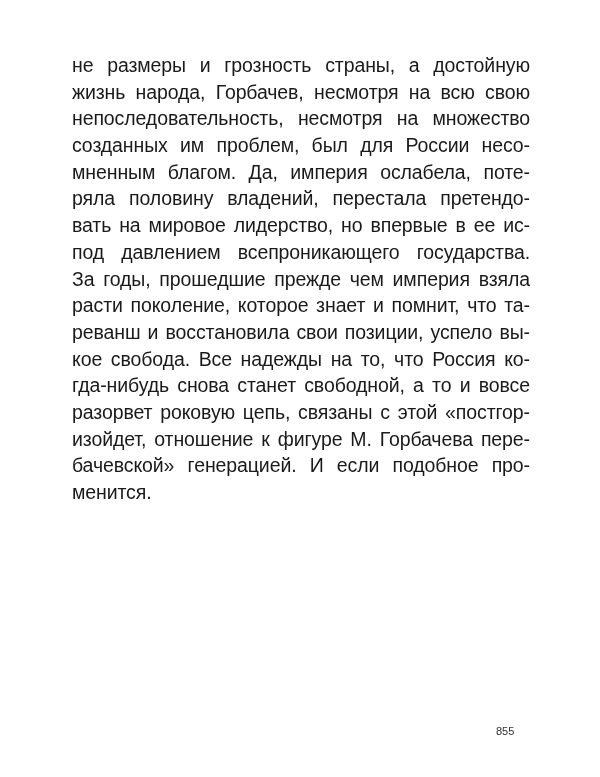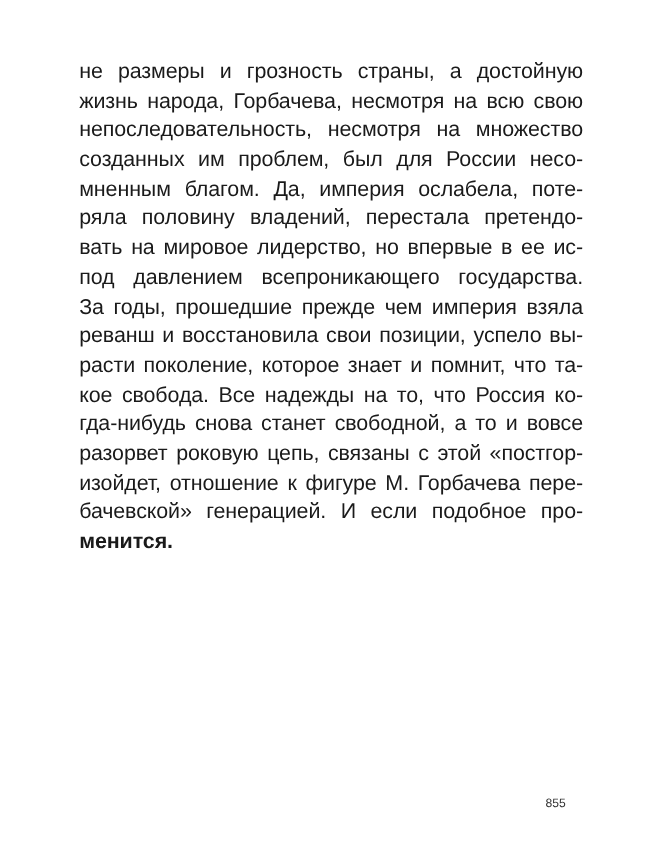--- a/index.html
+++ b/index.html
@@ -35,48 +35,47 @@
       line-height: 26.7px;
       font-size: 19.5px;
       white-space: nowrap;
       text-align: justify;
       text-align-last: justify;
       letter-spacing: -0.1px;
     }
     .line.last {
       text-align: left;
       text-align-last: left;
-      font-weight: bold;
     }
     .page-number {
       position: absolute;
       left: 496px;
       top: 725px;
       width: 40px;
       text-align: left;
       font-size: 11px;
       color: #333333;
     }
   </style>
 </head>
 <body>
 
 <div class="page">
   <div class="body-text">
     <span class="line">не размеры и грозность страны, а достойную</span>
-    <span class="line">жизнь народа, Горбачева, несмотря на всю свою</span>
+    <span class="line">жизнь народа, Горбачев, несмотря на всю свою</span>
     <span class="line">непоследовательность, несмотря на множество</span>
     <span class="line">созданных им проблем, был для России несо-</span>
     <span class="line">мненным благом. Да, империя ослабела, поте-</span>
     <span class="line">ряла половину владений, перестала претендо-</span>
     <span class="line">вать на мировое лидерство, но впервые в ее ис-</span>
     <span class="line">под давлением всепроникающего государства.</span>
     <span class="line">За годы, прошедшие прежде чем империя взяла</span>
+    <span class="line">расти поколение, которое знает и помнит, что та-</span>
     <span class="line">реванш и восстановила свои позиции, успело вы-</span>
-    <span class="line">расти поколение, которое знает и помнит, что та-</span>
     <span class="line">кое свобода. Все надежды на то, что Россия ко-</span>
     <span class="line">гда-нибудь снова станет свободной, а то и вовсе</span>
     <span class="line">разорвет роковую цепь, связаны с этой «постгор-</span>
     <span class="line">изойдет, отношение к фигуре М. Горбачева пере-</span>
     <span class="line">бачевской» генерацией. И если подобное про-</span>
     <span class="line last">менится.</span>
   </div>
 
   <div class="page-number">855</div>
 </div>

